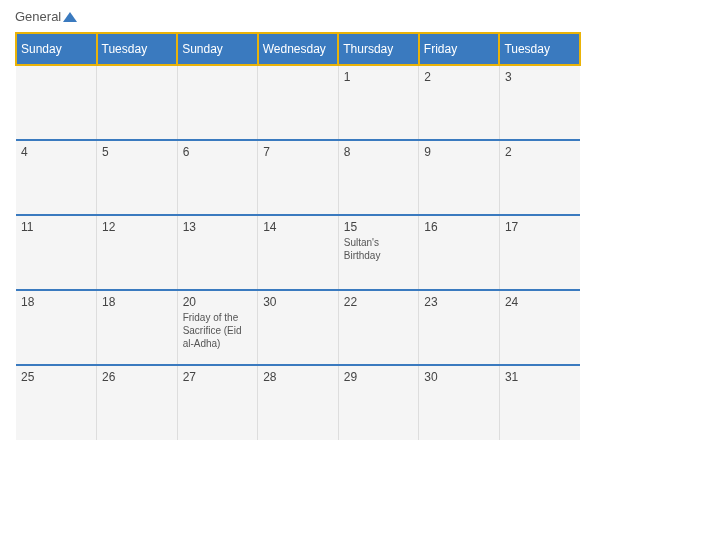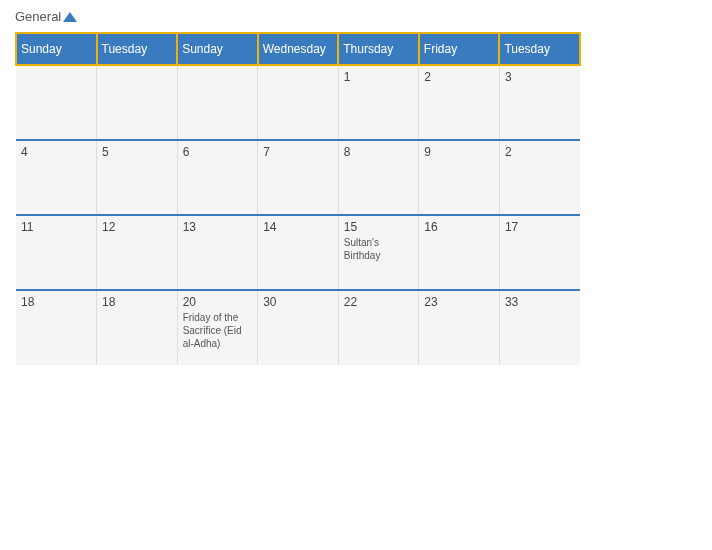--- a/index.html
+++ b/index.html
@@ -217,18 +217,41 @@
           <td>
             <span class="day-num">30</span>
           </td>
           <td>
             <span class="day-num">22</span>
           </td>
           <td>
             <span class="day-num">23</span>
           </td>
           <td>
-            <span class="day-num">33</span>
+            <span class="day-num">24</span>
+          </td>
+        </tr>
+        <tr>
+          <td>
+            <span class="day-num">25</span>
+          </td>
+          <td>
+            <span class="day-num">26</span>
+          </td>
+          <td>
+            <span class="day-num">27</span>
+          </td>
+          <td>
+            <span class="day-num">28</span>
+          </td>
+          <td>
+            <span class="day-num">29</span>
+          </td>
+          <td>
+            <span class="day-num">30</span>
+          </td>
+          <td>
+            <span class="day-num">31</span>
           </td>
         </tr>
       </tbody>
   </table>
 </div>
 
 </body></html>

